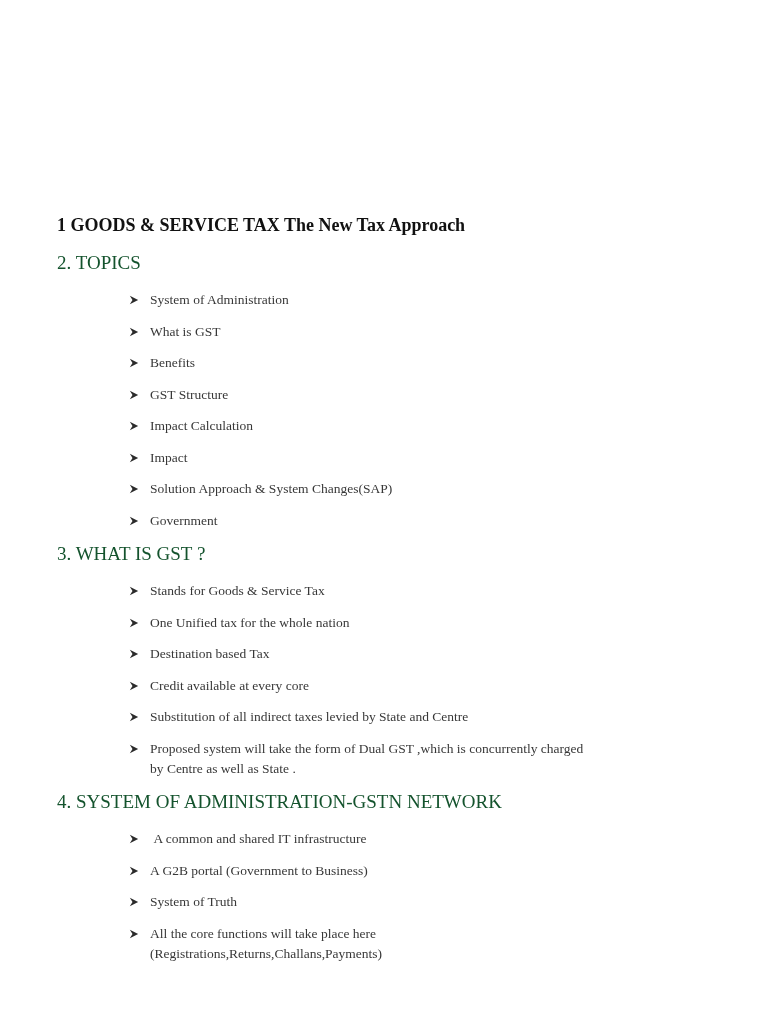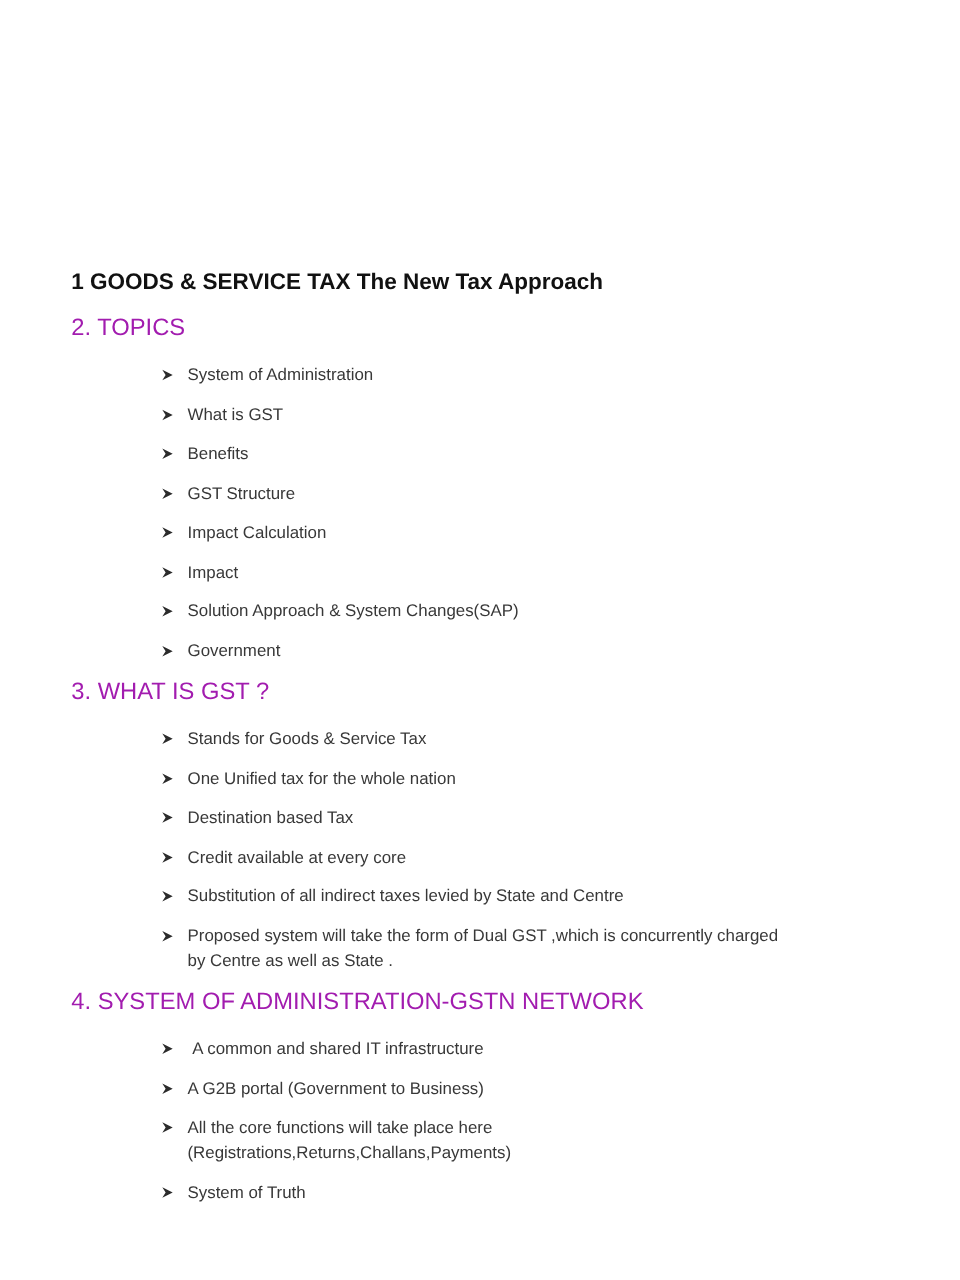--- a/index.html
+++ b/index.html
@@ -8,36 +8,36 @@
     background: #ffffff;
   }
   .page {
     position: relative;
     width: 768px;
     height: 1024px;
     background: #ffffff;
     box-sizing: border-box;
     padding: 215px 57px 0 57px;
     overflow: hidden;
-    font-family: Liberation Sans, sans-serif;
+    font-family: Liberation Serif, serif;
   }
   .doc-title {
     margin: 0 0 16px 0;
     font-size: 18px;
     line-height: 20px;
     font-weight: 700;
     color: #111111;
     white-space: nowrap;
   }
   .section-heading {
     margin: 0;
     font-size: 19px;
     line-height: 23px;
     font-weight: 400;
-    color: #a21caf;
+    color: #14532d;
     white-space: nowrap;
   }
   ul.bullet-list {
     list-style: none;
     margin: 16px 0 7px 0;
     padding: 0;
   }
   ul.bullet-list li {
     position: relative;
     padding-left: 93px;
@@ -209,26 +209,26 @@
           </svg>
         </span>
       <span class="line">A G2B portal (Government to Business)</span>
     </li>
     <li>
       <span class="bullet-icon">
           <svg viewBox="0 0 12 12">
             <path d="M1 1 L11 6 L1 11 L4.2 6 Z" fill="#2b2b2b"></path>
           </svg>
         </span>
+      <span class="line">System of Truth</span>
+    </li>
+    <li>
+      <span class="bullet-icon">
+          <svg viewBox="0 0 12 12">
+            <path d="M1 1 L11 6 L1 11 L4.2 6 Z" fill="#2b2b2b"></path>
+          </svg>
+        </span>
       <span class="line">All the core functions will take place here</span>
       <span class="line">(Registrations,Returns,Challans,Payments)</span>
     </li>
-    <li>
-      <span class="bullet-icon">
-          <svg viewBox="0 0 12 12">
-            <path d="M1 1 L11 6 L1 11 L4.2 6 Z" fill="#2b2b2b"></path>
-          </svg>
-        </span>
-      <span class="line">System of Truth</span>
-    </li>
   </ul>
 
 </div>
 
 </body></html>

